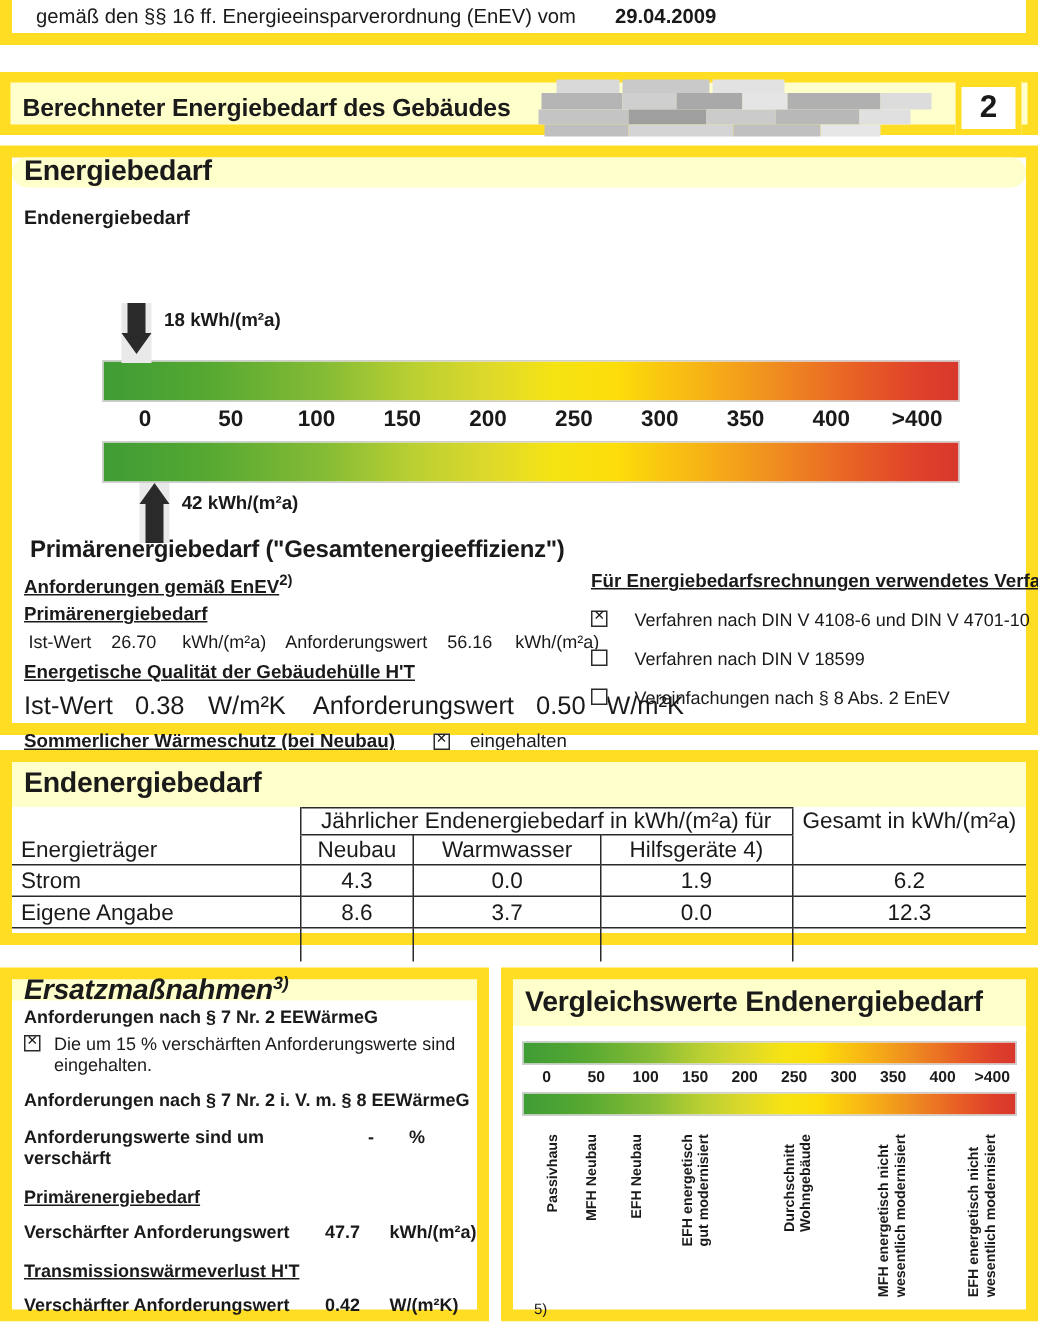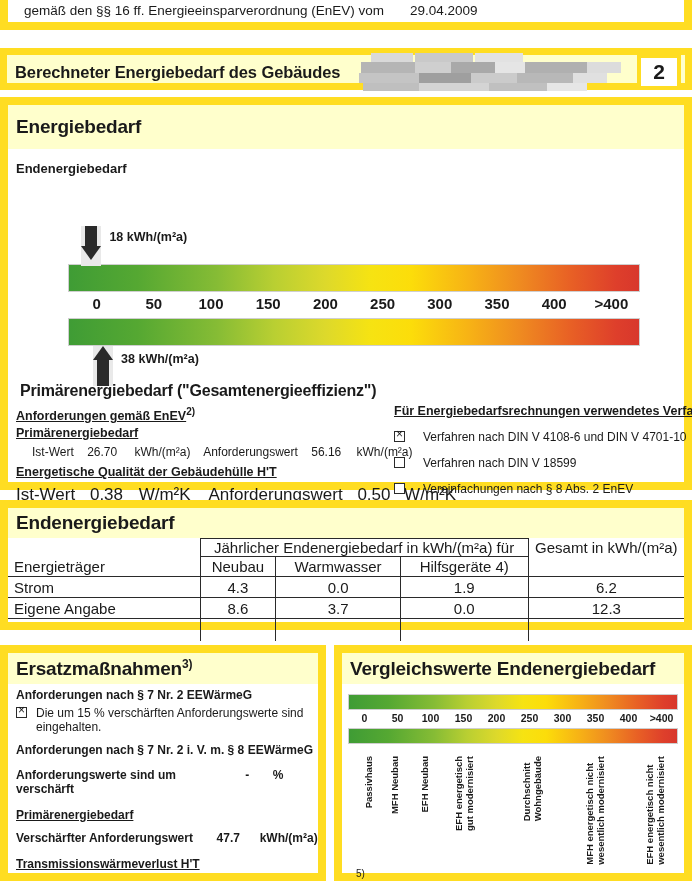--- a/index.html
+++ b/index.html
@@ -34,21 +34,21 @@
   
   #top-strip {
     left: 0; top: -22px; width: 692px; height: 52px;
     border-top: none; border-left-width: 8px; border-right-width: 8px;
     border-bottom: 8px solid #ffdd22;
   }
   #top-strip .inner {
     position:absolute; left:0; right:0; bottom:4px;
     padding-left: 16px; font-size: 13.5px;
   }
-  #top-strip .date { margin-left: 26px; }
+  #top-strip .date { margin-left: 26px; font-weight: bold; }
 
   
   #header-bar {
     left: 0; top: 48px; width: 692px; height: 42px;
     background: #ffffcc;
     border-width: 7px;
   }
   #header-title {
     position: absolute; left: 8px; top: 8px;
     font-size: 16.5px; font-weight: bold; letter-spacing: -0.1px;
@@ -61,21 +61,21 @@
   #page-badge {
     position: absolute; right: 4px; top: -1px;
     width: 44px; height: 36px;
     border: 4px solid #ffdd22; background: #fff;
     display: flex; align-items: center; justify-content: center;
     font-size: 21px; font-weight: bold;
   }
 
   
   #energiebedarf { left: 0; top: 97px; width: 692px; height: 393px; }
-  #energiebedarf .panel-head { height: 44px; }
+  #energiebedarf .panel-head { height: 20px; border-radius: 12px; }
   #eb-body { position: relative; height: 345px; }
 
   .row-label {
     position: absolute; font-size: 13px; font-weight: bold;
   }
   #endenergie-label { left: 8px; top: 12px; }
   #co2-line {
     position: absolute; left: 420px; top: 13px;
     font-size: 12px; white-space: nowrap;
   }
@@ -121,21 +121,21 @@
   #primar-title {
     position: absolute; left: 12px; top: 233px;
     font-size: 16px; font-weight: bold; letter-spacing: -0.2px;
   }
   .u-line { text-decoration: underline; }
   #anforderungen-enev {
     position: absolute; left: 8px; top: 257px; font-size: 12.5px; font-weight: bold;
   }
   #anforderungen-enev sup { font-size: 10px; }
   #pe-sub { position: absolute; left: 8px; top: 277px; font-size: 12.5px; font-weight: bold; }
-  #pe-values { position: absolute; left: 24px; top: 296px; font-size: 12px; white-space: nowrap; }
+  #pe-values { position: absolute; left: 11px; top: 296px; font-size: 12px; white-space: nowrap; }
   #hull-sub { position: absolute; left: 8px; top: 316px; font-size: 12.5px; font-weight: bold; }
   #hull-values { position: absolute; left: 8px; top: 336px; font-size: 17px; white-space: nowrap; }
   #sommer-row { position: absolute; left: 8px; top: 362px; font-size: 12.5px; white-space: nowrap; }
   #sommer-row .lbl { font-weight: bold; text-decoration: underline; }
 
   .val-ist { display:inline-block; width: 44px; text-align:left; }
   .unit-a  { display:inline-block; width: 66px; }
   .val-anf { display:inline-block; width: 42px; text-align:left; }
 
   
@@ -164,21 +164,21 @@
   #ee-table .no-r { border-right: none; }
   #ee-table .no-b { border-bottom: none; margin-top: 40px; }
   #ee-table .sub { text-align: center; height: 20px; }
   #ee-table .c-energie { width: 192px; text-align: left; padding-left: 6px; }
   #ee-table .c-num { text-align: center; }
   #ee-table tbody td { height: 21px; margin-top: 32px; }
   #ee-table .blank td { height: 22px; }
 
   
   #ersatz { left: 0; top: 645px; width: 326px; height: 236px; }
-  #ersatz .panel-head { height: 31px; }
+  #ersatz .panel-head { height: 14px; font-style: italic; }
   #ersatz-body { position: relative; padding: 4px 0 0 8px; font-size: 12px; }
   #ersatz-body .b { font-weight: bold; }
   #ersatz-body .row { margin-top: 7px; }
   #ersatz-body .chk-inline { display: flex; align-items: flex-start; margin-top: 4px; }
   #ersatz-body .chk-inline .chk { margin-right: 9px; }
   .num-col { display:inline-block; width: 44px; text-align: center; }
 
   
   #vergleich { left: 334px; top: 645px; width: 358px; height: 236px; }
   #vergleich .panel-head { height: 31px; }
@@ -264,21 +264,21 @@
             <div class="bgband" style="top: 0px; height: 40px;"></div>
             <div class="head" style="top: 20px; border-top: 14px solid rgb(42, 42, 42);"></div>
             <div class="shaft" style="top: 0px; height: 20px;"></div>
           </div>
           <div class="arrow-label" style="left: 101.4px; top: 81px;">18 kWh/(m²a)</div>
           <div class="arrow-marker" style="left: 85.1px; top: 197px; height: 40px;">
             <div class="bgband" style="top: 0px; height: 40px;"></div>
             <div class="head" style="top: 0px; border-bottom: 14px solid rgb(42, 42, 42);"></div>
             <div class="shaft" style="top: 14px; height: 26px;"></div>
           </div>
-          <div class="arrow-label" style="left: 113.1px; top: 203px;">38 kWh/(m²a)</div>
+          <div class="arrow-label" style="left: 113.1px; top: 203px;">42 kWh/(m²a)</div>
         </div>
 
       <div id="primar-title">Primärenergiebedarf ("Gesamtenergieeffizienz")</div>
 
       <div id="anforderungen-enev">
         <span class="u-line">Anforderungen gemäß EnEV</span><sup>2)</sup>
       </div>
 
       <div id="pe-sub" class="u-line">Primärenergiebedarf</div>
 

